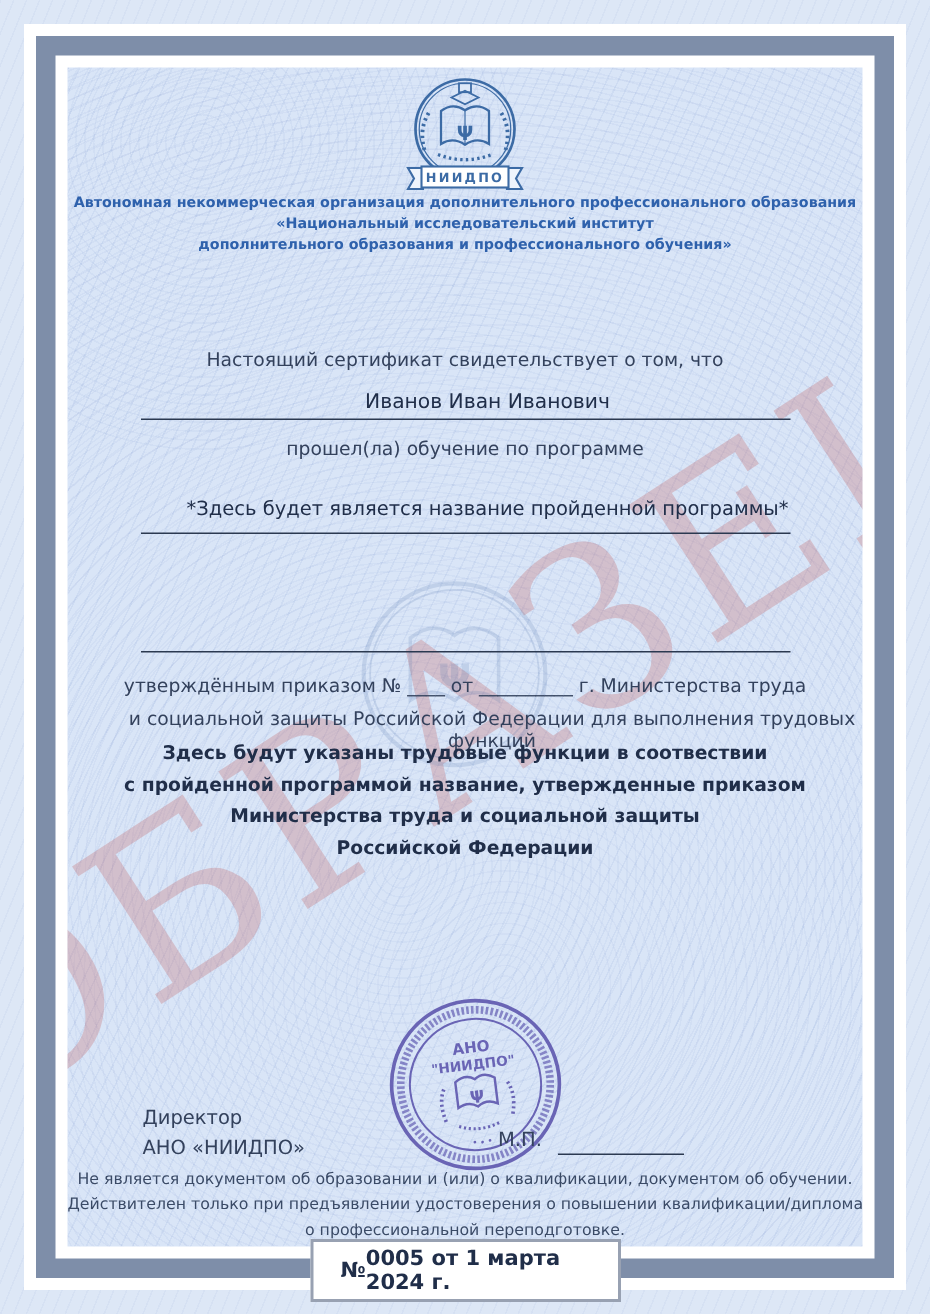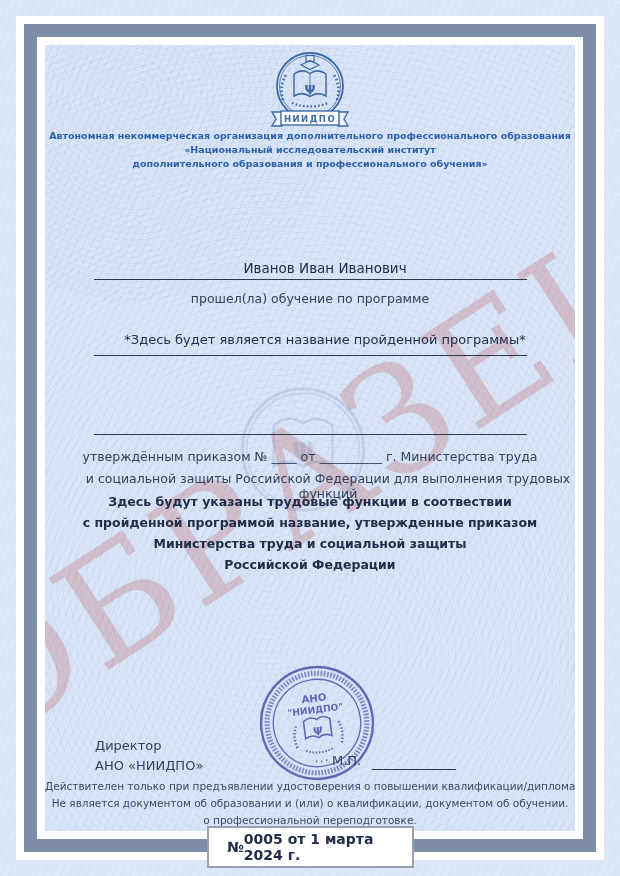--- a/index.html
+++ b/index.html
@@ -107,20 +107,21 @@
     </g>
   </svg>
 
   <div class="abs center-line org">
     <div>Автономная некоммерческая организация дополнительного профессионального образования</div>
     <div>«Национальный исследовательский институт</div>
     <div>дополнительного образования и профессионального обучения»</div>
   </div>
 
 
+  <div class="abs center-line t intro">Настоящий сертификат свидетельствует о том, что</div>
   <div class="abs center-line t b name">Иванов Иван Иванович</div>
   <div class="abs rule rule1"></div>
   <div class="abs center-line t passed">прошел(ла) обучение по программе</div>
 
   <div class="abs center-line t b program">*Здесь будет является название пройденной программы*</div>
   <div class="abs rule rule2"></div>
 
 
   <div class="abs rule rule3"></div>
   <div class="abs center-line t order1">утверждённым приказом № ____  от __________ г. Министерства труда</div>
@@ -152,22 +153,22 @@
   </svg>
 
   <div class="abs director">
     <div>Директор</div>
     <div>АНО «НИИДПО»</div>
   </div>
   <div class="abs mp">М.П.</div>
   <div class="abs sig-line"></div>
 
   <div class="abs center-line disclaimer">
+    <div>Не является документом об образовании и (или) о квалификации, документом об обучении.</div>
     <div>Действителен только при предъявлении удостоверения о повышении квалификации/диплома</div>
-    <div>Не является документом об образовании и (или) о квалификации, документом об обучении.</div>
     <div>о профессиональной переподготовке.</div>
   </div>
 
   <div class="abs number-box">
     <span class="no">№</span>
     <span class="val">0005 от 1 марта 2024 г.</span>
   </div>
 </div>
 
 </body></html>

